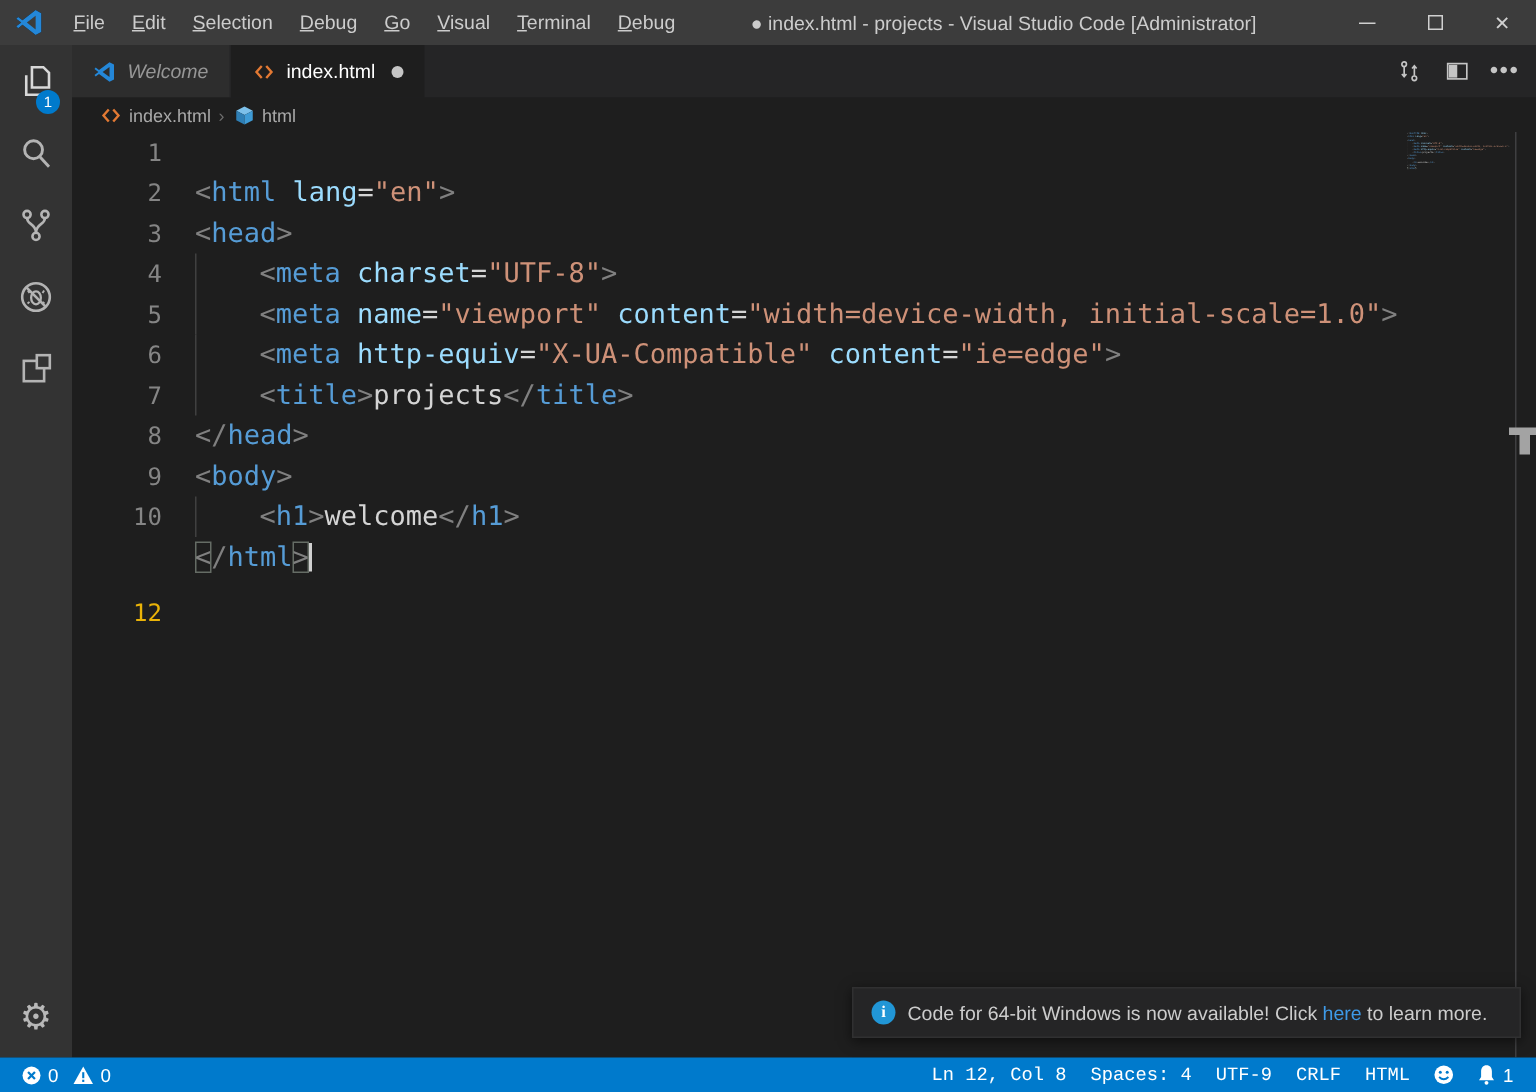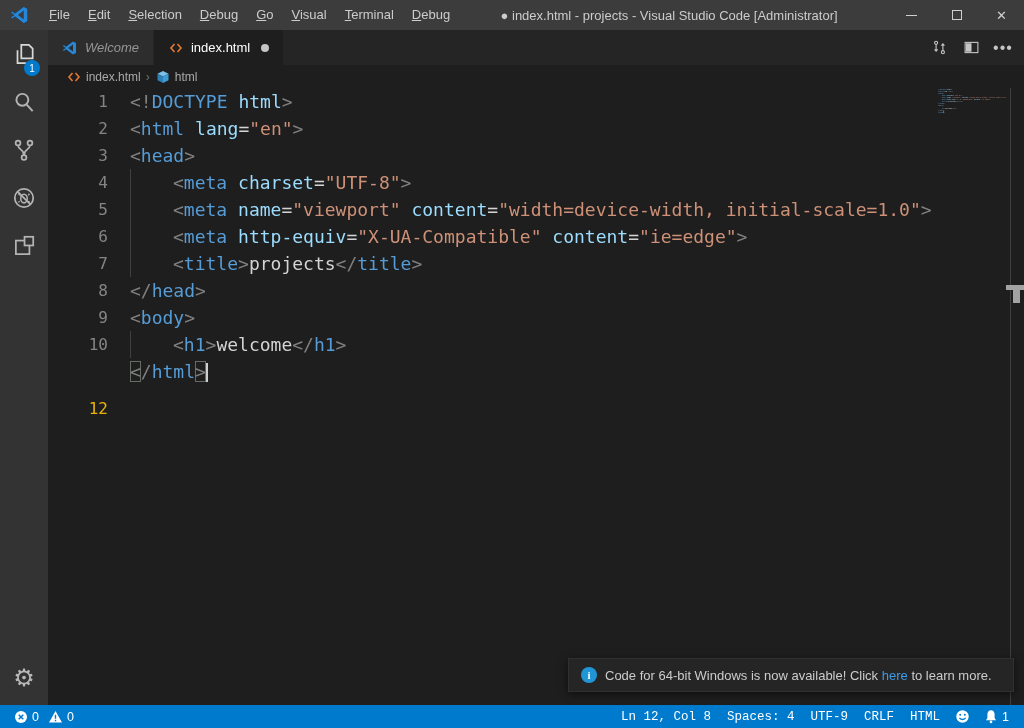--- a/index.html
+++ b/index.html
@@ -216,21 +216,21 @@
         <polygon points="8,2 13.5,4.8 8,7.6 2.5,4.8" fill="#7cc0ea"></polygon>
         <polygon points="2.5,4.8 8,7.6 8,14 2.5,11.2" fill="#2e7fb6"></polygon>
         <polygon points="13.5,4.8 8,7.6 8,14 13.5,11.2" fill="#3e9bd6"></polygon>
       </svg>
       <span>html</span>
     </div>
   </div>
 
 <div class="editor">
   <div class="code-area" id="code-area">
-      <div class="line"><div class="ln">1</div><div class="lc"><span class="tok" style="color: rgb(128, 128, 128);">&lt;!</span><span class="tok" style="color: rgb(86, 156, 214);">DOCTYPE</span><span class="tok" style="color: rgb(156, 220, 254);"> html</span><span class="tok" style="color: rgb(128, 128, 128);">&gt;</span></div></div>
+      <div class="line"><div class="ln">1</div></div>
       <div class="line"><div class="ln">2</div><div class="lc"><span class="tok" style="color: rgb(128, 128, 128);">&lt;</span><span class="tok" style="color: rgb(86, 156, 214);">html</span><span class="tok" style="color: rgb(156, 220, 254);"> lang</span><span class="tok" style="color: rgb(212, 212, 212);">=</span><span class="tok" style="color: rgb(206, 145, 120);">"en"</span><span class="tok" style="color: rgb(128, 128, 128);">&gt;</span></div></div>
       <div class="line"><div class="ln">3</div><div class="lc"><span class="tok" style="color: rgb(128, 128, 128);">&lt;</span><span class="tok" style="color: rgb(86, 156, 214);">head</span><span class="tok" style="color: rgb(128, 128, 128);">&gt;</span></div></div>
       <div class="line"><div class="ln">4</div><div class="lc"><span class="ind"></span><span class="tok" style="color: rgb(128, 128, 128);">&lt;</span><span class="tok" style="color: rgb(86, 156, 214);">meta</span><span class="tok" style="color: rgb(156, 220, 254);"> charset</span><span class="tok" style="color: rgb(212, 212, 212);">=</span><span class="tok" style="color: rgb(206, 145, 120);">"UTF-8"</span><span class="tok" style="color: rgb(128, 128, 128);">&gt;</span></div></div>
       <div class="line"><div class="ln">5</div><div class="lc"><span class="ind"></span><span class="tok" style="color: rgb(128, 128, 128);">&lt;</span><span class="tok" style="color: rgb(86, 156, 214);">meta</span><span class="tok" style="color: rgb(156, 220, 254);"> name</span><span class="tok" style="color: rgb(212, 212, 212);">=</span><span class="tok" style="color: rgb(206, 145, 120);">"viewport"</span><span class="tok" style="color: rgb(156, 220, 254);"> content</span><span class="tok" style="color: rgb(212, 212, 212);">=</span><span class="tok" style="color: rgb(206, 145, 120);">"width=device-width, initial-scale=1.0"</span><span class="tok" style="color: rgb(128, 128, 128);">&gt;</span></div></div>
       <div class="line"><div class="ln">6</div><div class="lc"><span class="ind"></span><span class="tok" style="color: rgb(128, 128, 128);">&lt;</span><span class="tok" style="color: rgb(86, 156, 214);">meta</span><span class="tok" style="color: rgb(156, 220, 254);"> http-equiv</span><span class="tok" style="color: rgb(212, 212, 212);">=</span><span class="tok" style="color: rgb(206, 145, 120);">"X-UA-Compatible"</span><span class="tok" style="color: rgb(156, 220, 254);"> content</span><span class="tok" style="color: rgb(212, 212, 212);">=</span><span class="tok" style="color: rgb(206, 145, 120);">"ie=edge"</span><span class="tok" style="color: rgb(128, 128, 128);">&gt;</span></div></div>
       <div class="line"><div class="ln">7</div><div class="lc"><span class="ind"></span><span class="tok" style="color: rgb(128, 128, 128);">&lt;</span><span class="tok" style="color: rgb(86, 156, 214);">title</span><span class="tok" style="color: rgb(128, 128, 128);">&gt;</span><span class="tok" style="color: rgb(212, 212, 212);">projects</span><span class="tok" style="color: rgb(128, 128, 128);">&lt;/</span><span class="tok" style="color: rgb(86, 156, 214);">title</span><span class="tok" style="color: rgb(128, 128, 128);">&gt;</span></div></div>
       <div class="line"><div class="ln">8</div><div class="lc"><span class="tok" style="color: rgb(128, 128, 128);">&lt;/</span><span class="tok" style="color: rgb(86, 156, 214);">head</span><span class="tok" style="color: rgb(128, 128, 128);">&gt;</span></div></div>
       <div class="line"><div class="ln">9</div><div class="lc"><span class="tok" style="color: rgb(128, 128, 128);">&lt;</span><span class="tok" style="color: rgb(86, 156, 214);">body</span><span class="tok" style="color: rgb(128, 128, 128);">&gt;</span></div></div>
       <div class="line"><div class="ln">10</div><div class="lc"><span class="ind"></span><span class="tok" style="color: rgb(128, 128, 128);">&lt;</span><span class="tok" style="color: rgb(86, 156, 214);">h1</span><span class="tok" style="color: rgb(128, 128, 128);">&gt;</span><span class="tok" style="color: rgb(212, 212, 212);">welcome</span><span class="tok" style="color: rgb(128, 128, 128);">&lt;/</span><span class="tok" style="color: rgb(86, 156, 214);">h1</span><span class="tok" style="color: rgb(128, 128, 128);">&gt;</span></div></div>
       <div class="line cur"><div class="ln">12</div><div class="lc"><span class="tok bm" style="color: rgb(128, 128, 128);">&lt;</span><span class="tok" style="color: rgb(128, 128, 128);">/</span><span class="tok" style="color: rgb(86, 156, 214);">html</span><span class="tok bm" style="color: rgb(128, 128, 128);">&gt;</span><span class="cursor"></span></div></div>

